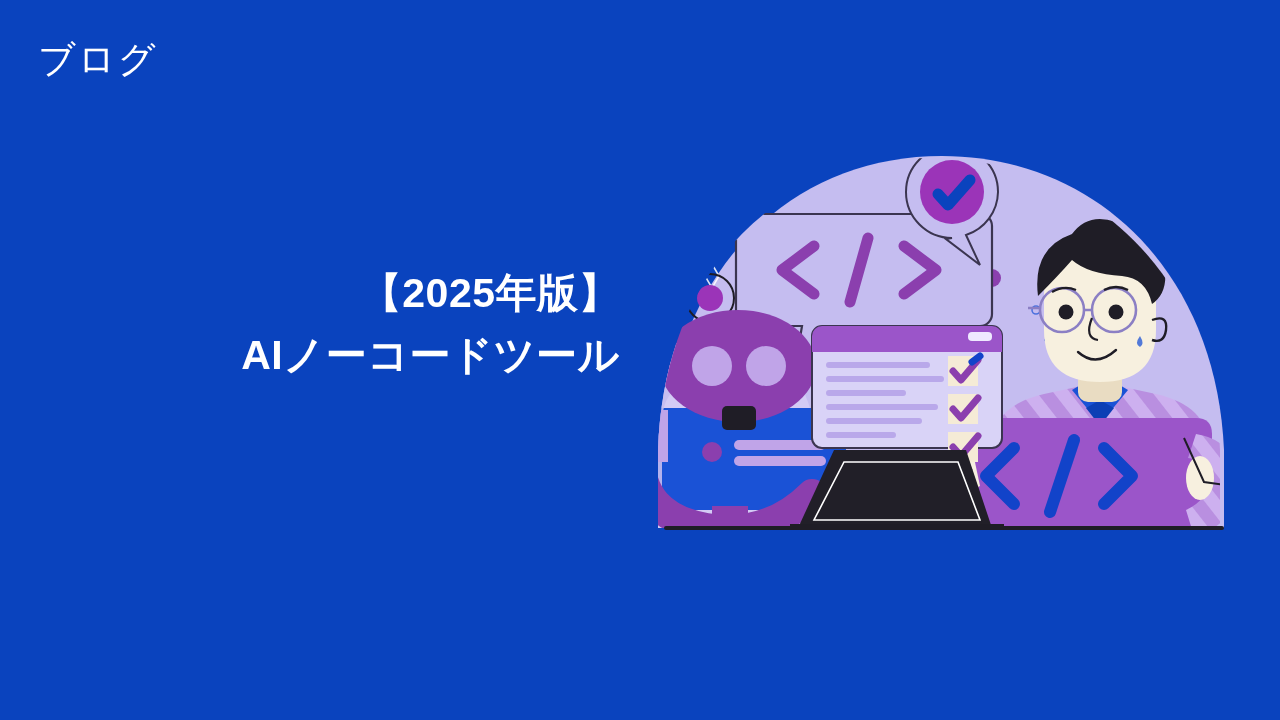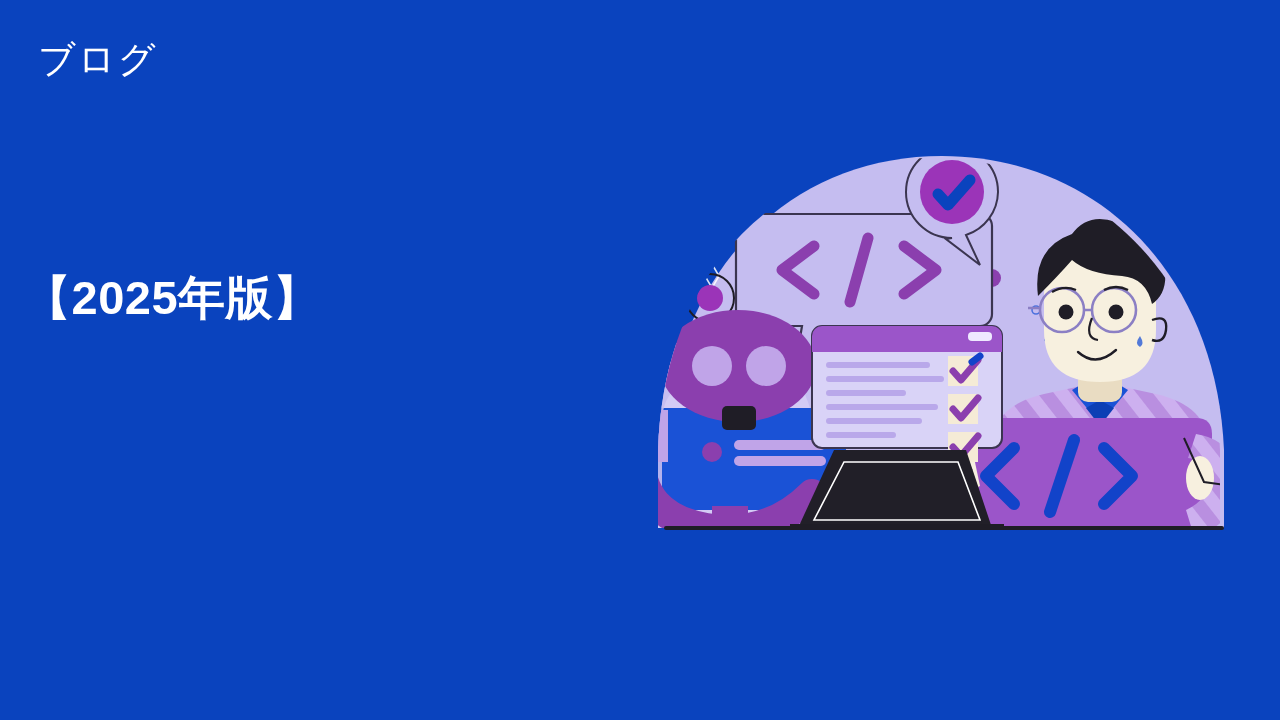--- a/index.html
+++ b/index.html
@@ -27,27 +27,26 @@
     letter-spacing:2px;
     line-height:1.2;
     white-space:nowrap;
   }
 
   
   .headline {
     position:absolute;
     left:0px; top:262px;
     width:620px;
-    text-align:left;
+    text-align:right;
     color:#ffffff;
     font-weight:700;
-    font-size:47px;
+    font-size:41px;
     line-height:1.52;
     letter-spacing:0.5px;
-    margin-left:24px;
   }
   .headline .ln { display:block; white-space:nowrap; }
 
   
   .logo {
     position:absolute;
     left:36px; top:630px;
     display:flex;
     align-items:center;
     height:56px;
@@ -64,20 +63,21 @@
 </style>
 </head>
 <body style="background: rgb(10, 67, 190);">
 
 <div class="slide" style="background: rgb(10, 67, 190);">
 
   <div class="category">ブログ</div>
 
   <div class="headline">
     <span class="ln">【2025年版】</span>
+    <span class="ln">AIノーコードツール</span>
   </div>
 
   <div class="illustration">
     <svg viewBox="0 0 660 420" xmlns="http://www.w3.org/2000/svg">
       <defs>
         <clipPath id="domeClip">
           <path d="M330 8 C 180 8 64 118 58 300 L 58 378 L 620 378 L 620 300 C 614 118 480 8 330 8 Z"></path>
         </clipPath>
         <pattern id="stripe" width="26" height="26" patternUnits="userSpaceOnUse" patternTransform="rotate(-38)">
           <rect width="26" height="26" fill="#b98fe0"></rect>

